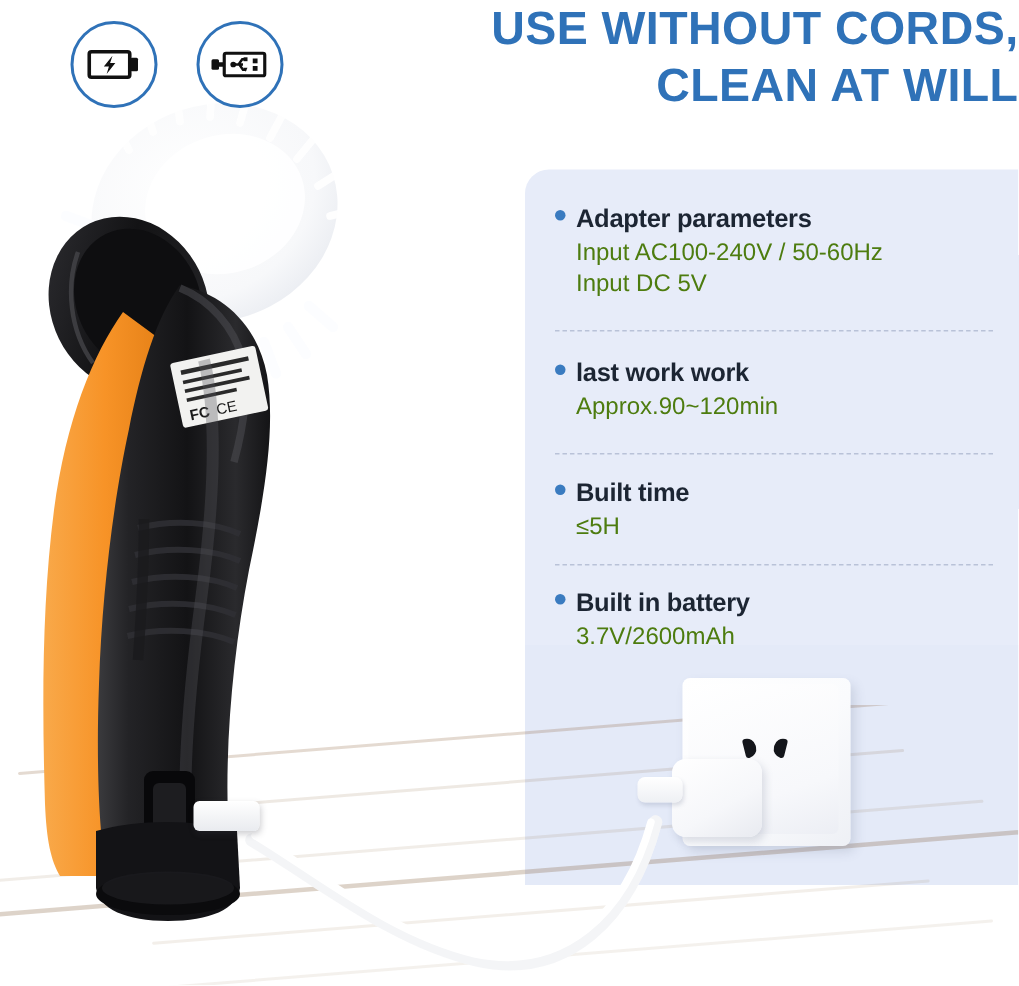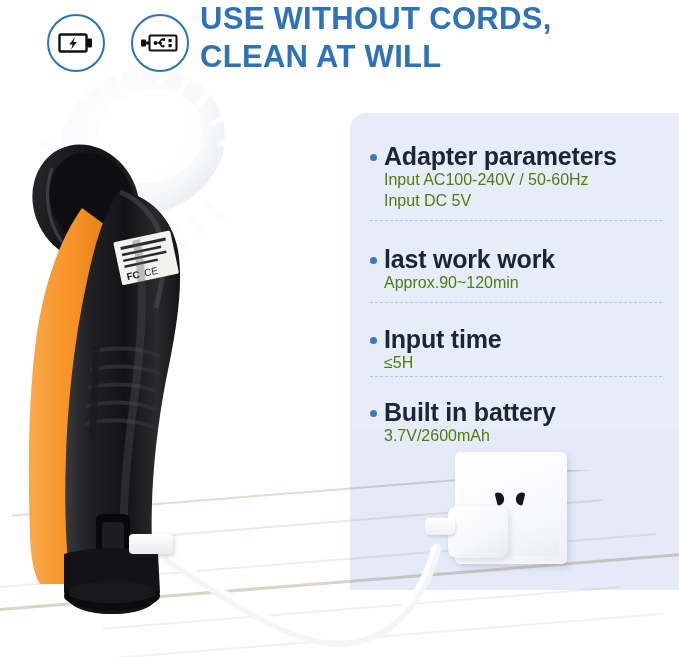--- a/index.html
+++ b/index.html
@@ -17,21 +17,21 @@
     overflow: hidden;
     background: #ffffff;
   }
 
   
   .headline {
     position: absolute;
     left: 200px;
     top: 0px;
     width: 479px;
-    text-align: left;
+    text-align: right;
     font-weight: bold;
     font-size: 31px;
     line-height: 38px;
     letter-spacing: 0.3px;
     color: #2f72b8;
     z-index: 40;
   }
   .headline .l1 { display: block; }
   .headline .l2 { display: block; }
 
@@ -103,26 +103,25 @@
   .bullet {
     width: 7px;
     height: 7px;
     border-radius: 50%;
     background: #3a7bc0;
     flex: 0 0 auto;
     position: relative;
     top: -4px;
   }
   .spec-title {
-    font-size: 25px;
+    font-size: 17px;
     font-weight: bold;
     color: #1c2533;
     letter-spacing: -0.2px;
     line-height: 25px;
-    margin-top: 11px;
   }
   .spec-line {
     font-size: 16px;
     color: #4d7c0f;
     line-height: 21px;
     margin-left: 14px;
   }
   .divider {
     position: absolute;
     left: 20px;
@@ -320,21 +319,21 @@
         <span class="spec-title">last work work</span>
       </div>
       <div class="spec-line">Approx.90~120min</div>
     </div>
 
     <div class="divider" style="top:189px;"></div>
 
     <div class="spec-item" style="top:203px;">
       <div class="spec-head">
         <span class="bullet"></span>
-        <span class="spec-title">Input time</span>
+        <span class="spec-title">Built time</span>
       </div>
       <div class="spec-line">≤5H</div>
     </div>
 
     <div class="divider" style="top:263px;"></div>
 
     <div class="spec-item" style="top:276px;">
       <div class="spec-head">
         <span class="bullet"></span>
         <span class="spec-title">Built in battery</span>

